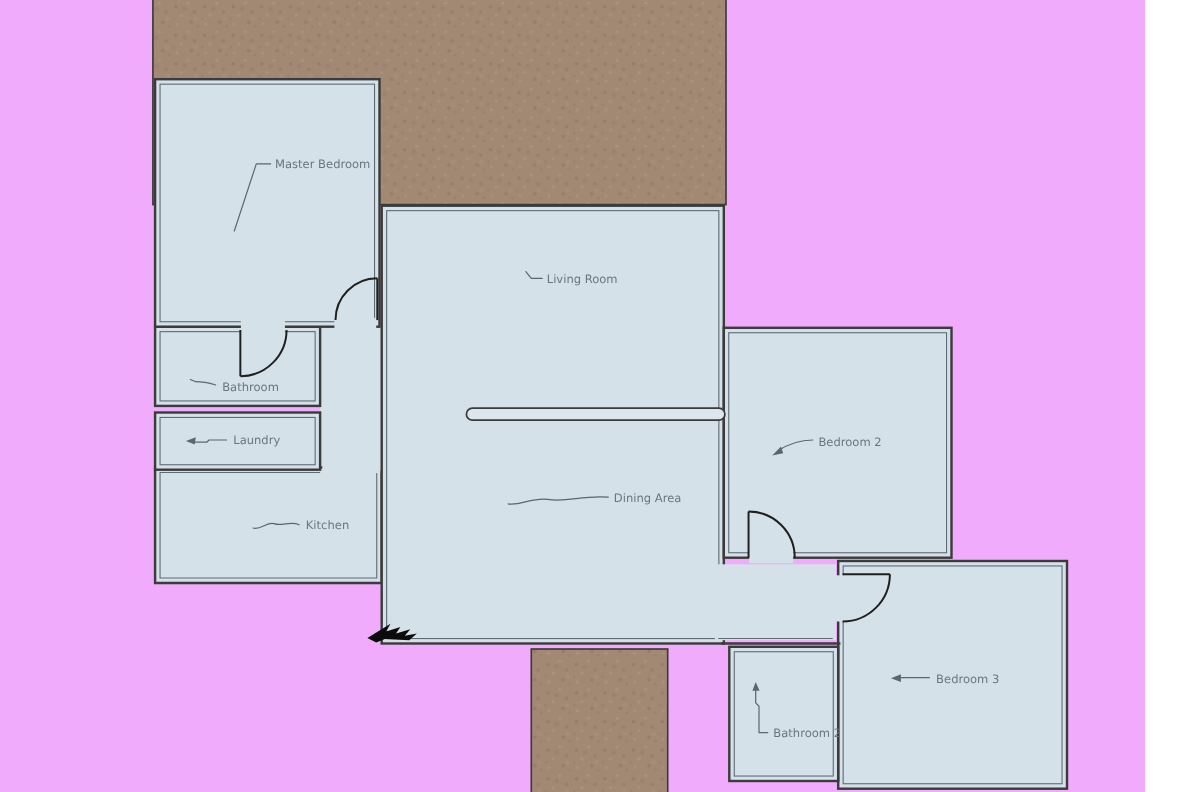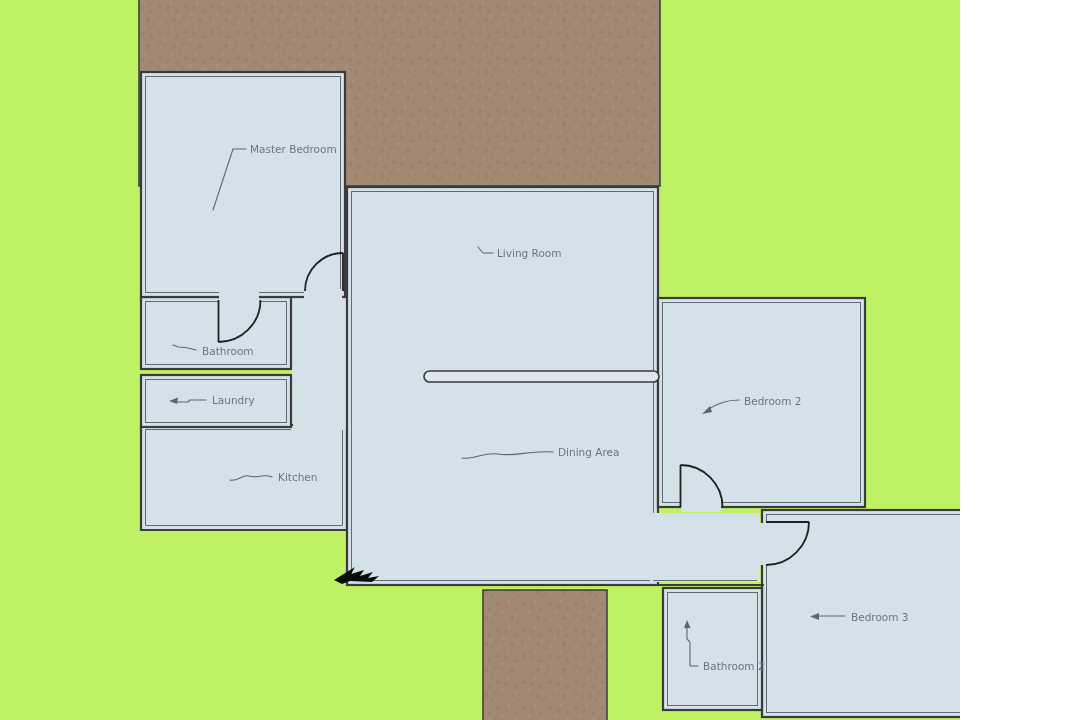--- a/index.html
+++ b/index.html
@@ -1,16 +1,16 @@
 <!DOCTYPE html>
 <html><head>
 <meta charset="utf-8">
 <style>
   html,body{margin:0;padding:0;background:#ffffff;}
-  .stage{position:relative;width:960px;height:720px;background:#bef264;overflow:hidden;
+  .stage{position:relative;width:1041px;height:720px;background:#f0abfc;overflow:hidden;
          font-family:"DejaVu Sans",sans-serif;}
   svg{display:block}
   .wall{fill:#d5e1e9;stroke:#3b3b3b;stroke-width:2.2;}
   .innerline{fill:none;stroke:#5d6b75;stroke-width:1;}
   .fillonly{fill:#d5e1e9;stroke:none;}
   .opening{fill:#d5e1e9;stroke:none;}
   .door{fill:none;stroke:#1f1f1f;stroke-width:1.8;}
   .ground{stroke:#3b3b3b;stroke-width:1.5;}
   .leader{fill:none;stroke:#5b6670;stroke-width:1.1;stroke-linecap:round;stroke-linejoin:round;}
   .ah{fill:#5b6670;stroke:none;}

